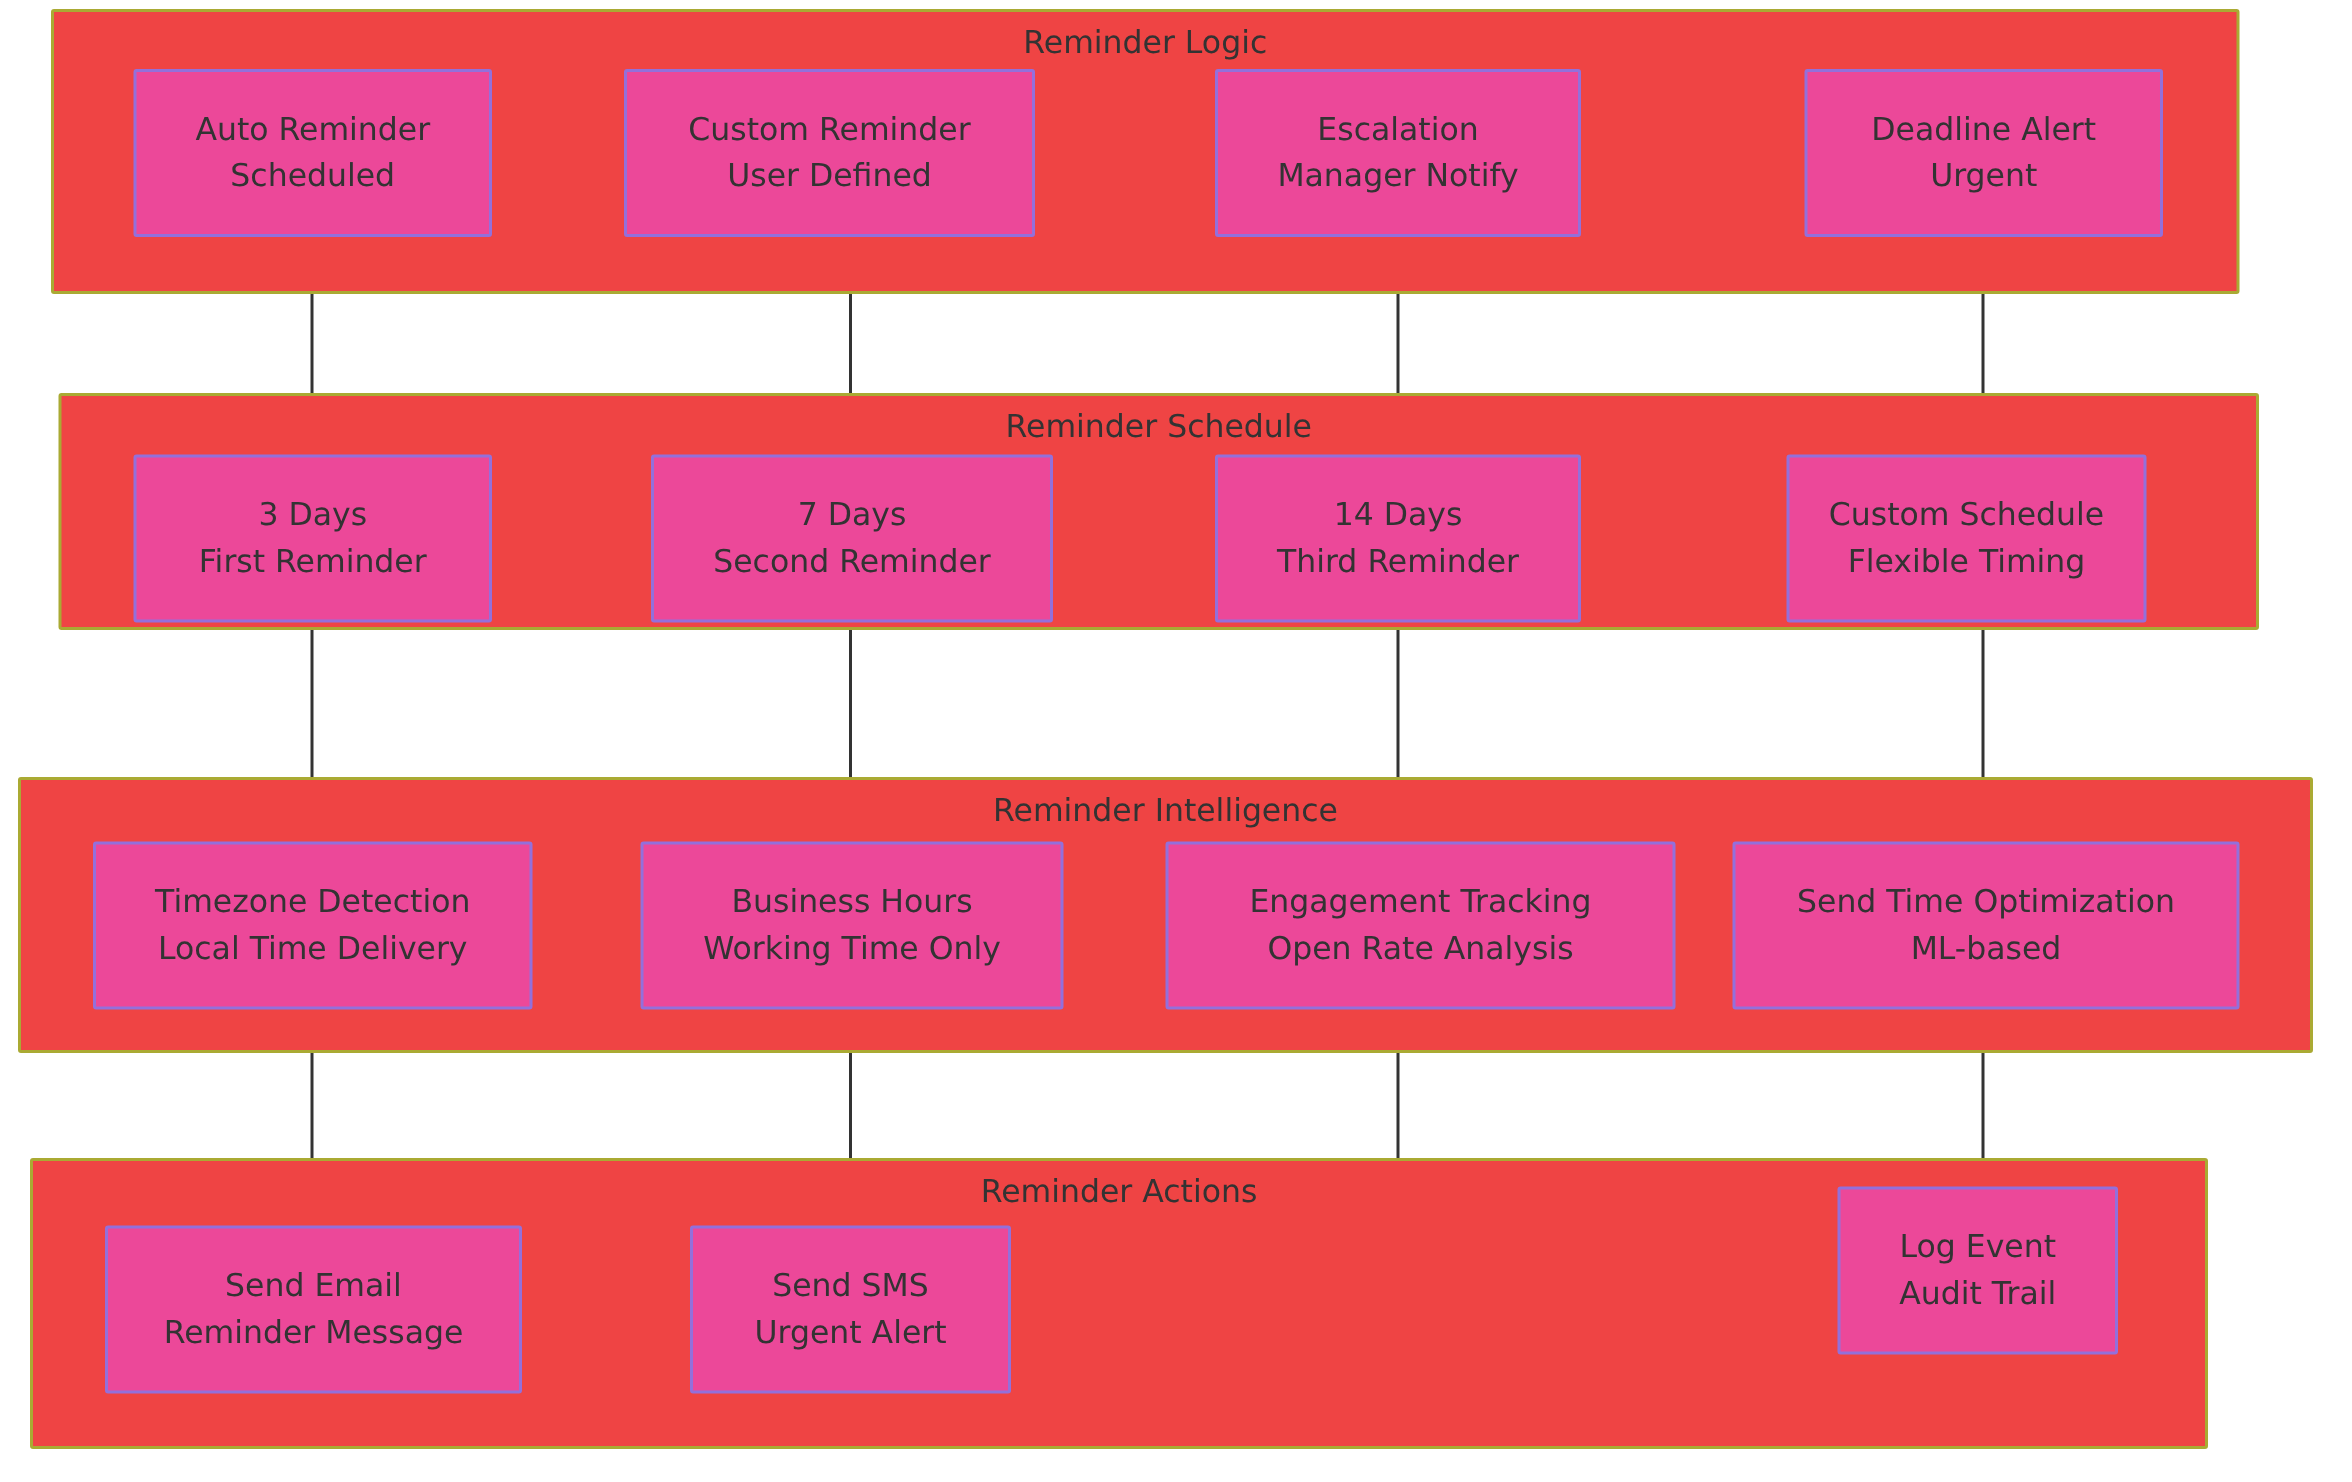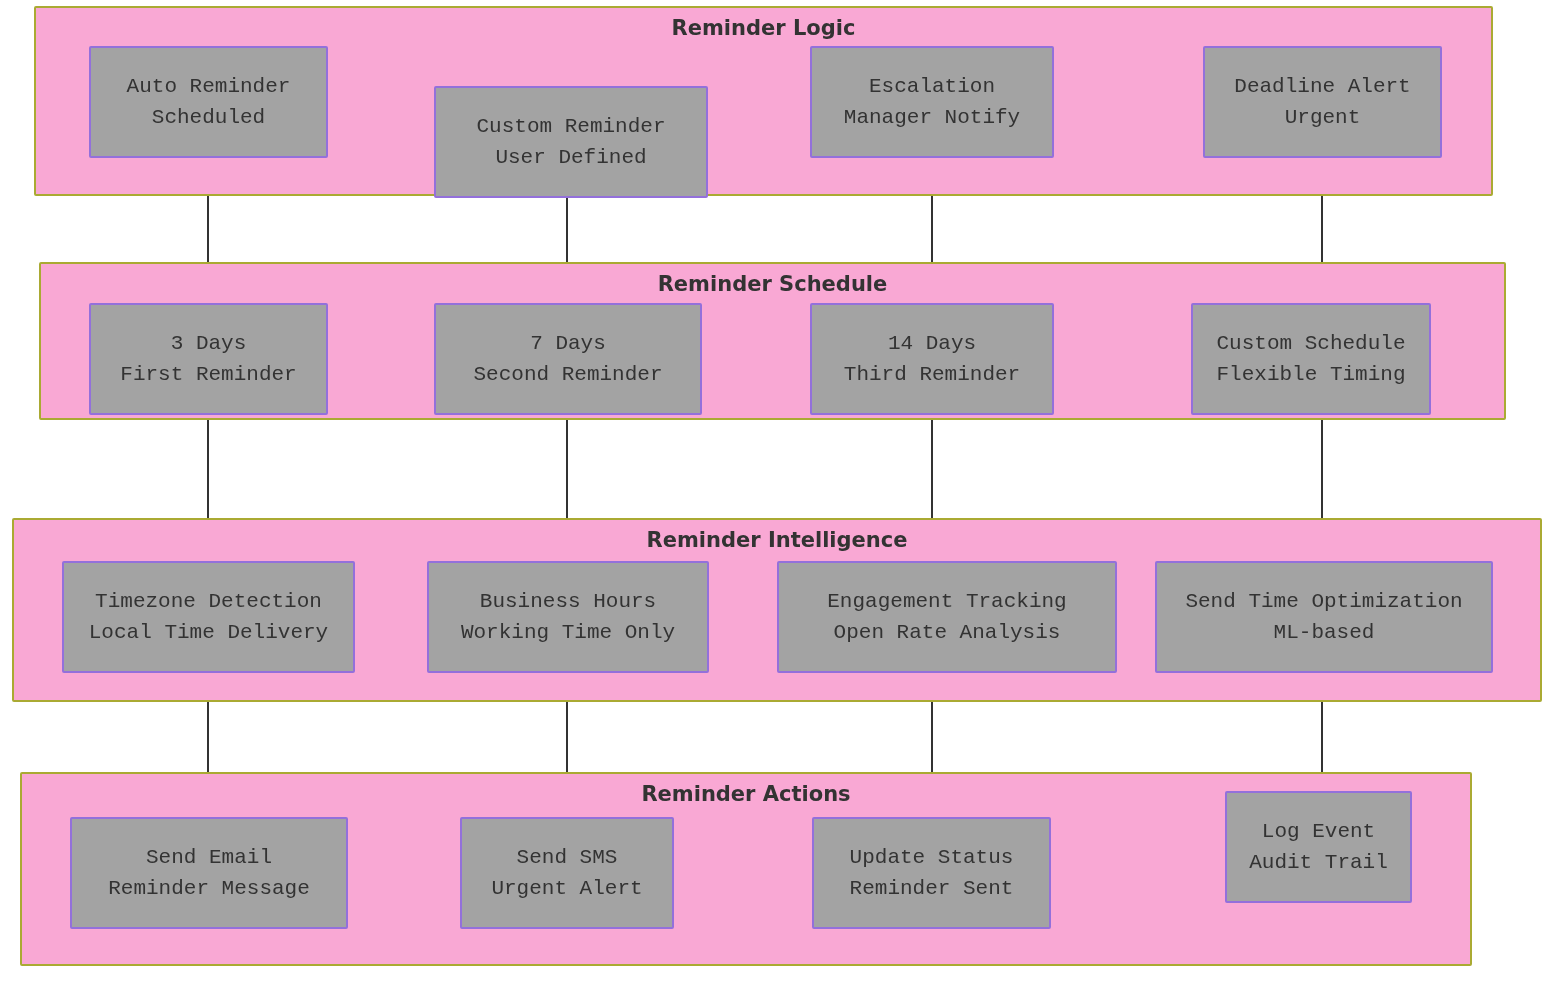--- a/index.html
+++ b/index.html
@@ -13,54 +13,52 @@
   #diagram {
     position: relative;
     width: 1568px;
     height: 988px;
     background: #ffffff;
     overflow: hidden;
   }
   
   .cluster {
     position: absolute;
-    background: #f9a8d4;
+    background: #ef4444;
     border: 2px solid #aaaa33;
     border-radius: 2px;
     box-sizing: border-box;
-    font-weight: bold;
   }
   .cluster-title {
     position: absolute;
     top: 6px;
     left: 0;
     right: 0;
     text-align: center;
     font-size: 21px;
     color: #333333;
     line-height: 28px;
     white-space: nowrap;
     pointer-events: none;
   }
   
   .node {
     position: absolute;
-    background: #a3a3a3;
+    background: #ec4899;
     border: 2px solid #9370db;
     border-radius: 2px;
     box-sizing: border-box;
     display: flex;
     flex-direction: column;
     align-items: center;
     justify-content: center;
     color: #333333;
     font-size: 21px;
     line-height: 31px;
     text-align: center;
-    font-family: Liberation Mono, monospace;
   }
   .node .nl {
     display: block;
     white-space: nowrap;
   }
   
   #edge-layer {
     position: absolute;
     left: 0;
     top: 0;
@@ -134,21 +132,21 @@
       </g>
     </svg>
 
 <div class="cluster" style="left: 34px; top: 6px; width: 1459px; height: 190px;">
       <div class="cluster-title">Reminder Logic</div>
     </div>
     <div class="node" style="left: 89px; top: 46px; width: 239px; height: 112px;">
       <span class="nl">Auto Reminder</span>
       <span class="nl">Scheduled</span>
     </div>
-    <div class="node" style="left: 434px; top: 46px; width: 274px; height: 112px; margin-top: 40px;">
+    <div class="node" style="left: 416px; top: 46px; width: 274px; height: 112px;">
       <span class="nl">Custom Reminder</span>
       <span class="nl">User Defined</span>
     </div>
     <div class="node" style="left: 810px; top: 46px; width: 244px; height: 112px;">
       <span class="nl">Escalation</span>
       <span class="nl">Manager Notify</span>
     </div>
     <div class="node" style="left: 1203px; top: 46px; width: 239px; height: 112px;">
       <span class="nl">Deadline Alert</span>
       <span class="nl">Urgent</span>
@@ -195,21 +193,17 @@
       <div class="cluster-title">Reminder Actions</div>
     </div>
     <div class="node" style="left: 70px; top: 817px; width: 278px; height: 112px;">
       <span class="nl">Send Email</span>
       <span class="nl">Reminder Message</span>
     </div>
     <div class="node" style="left: 460px; top: 817px; width: 214px; height: 112px;">
       <span class="nl">Send SMS</span>
       <span class="nl">Urgent Alert</span>
     </div>
-    <div class="node" style="left: 812px; top: 817px; width: 239px; height: 112px;">
-      <span class="nl">Update Status</span>
-      <span class="nl">Reminder Sent</span>
-    </div>
     <div class="node" style="left: 1225px; top: 791px; width: 187px; height: 112px;">
       <span class="nl">Log Event</span>
       <span class="nl">Audit Trail</span>
     </div>
   </div>
 
 </body></html>

